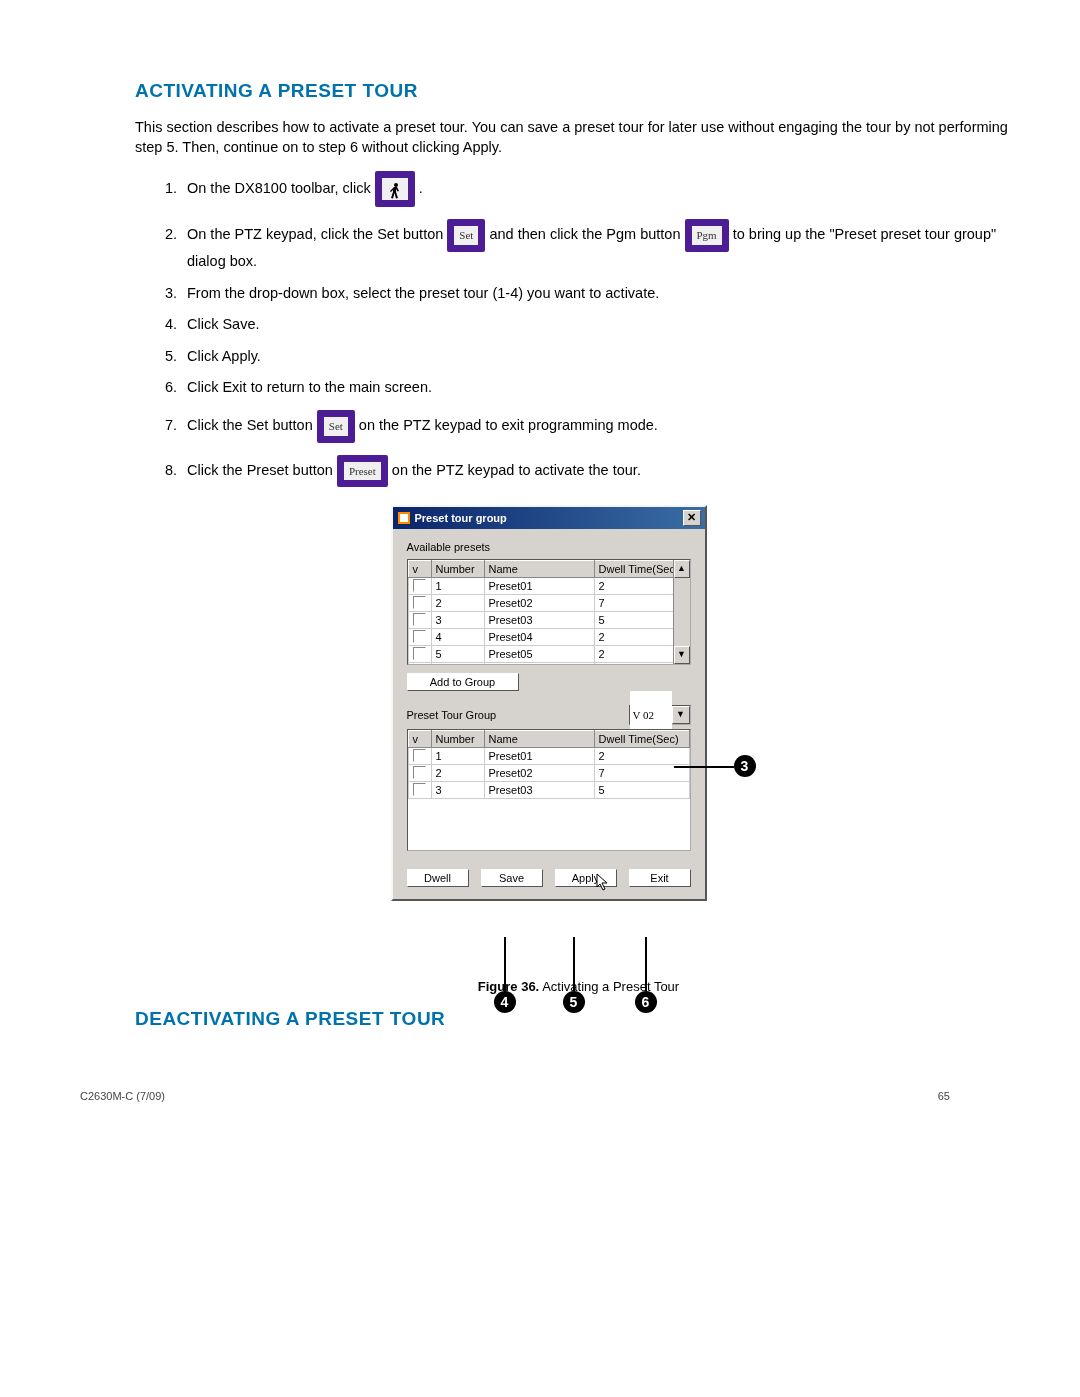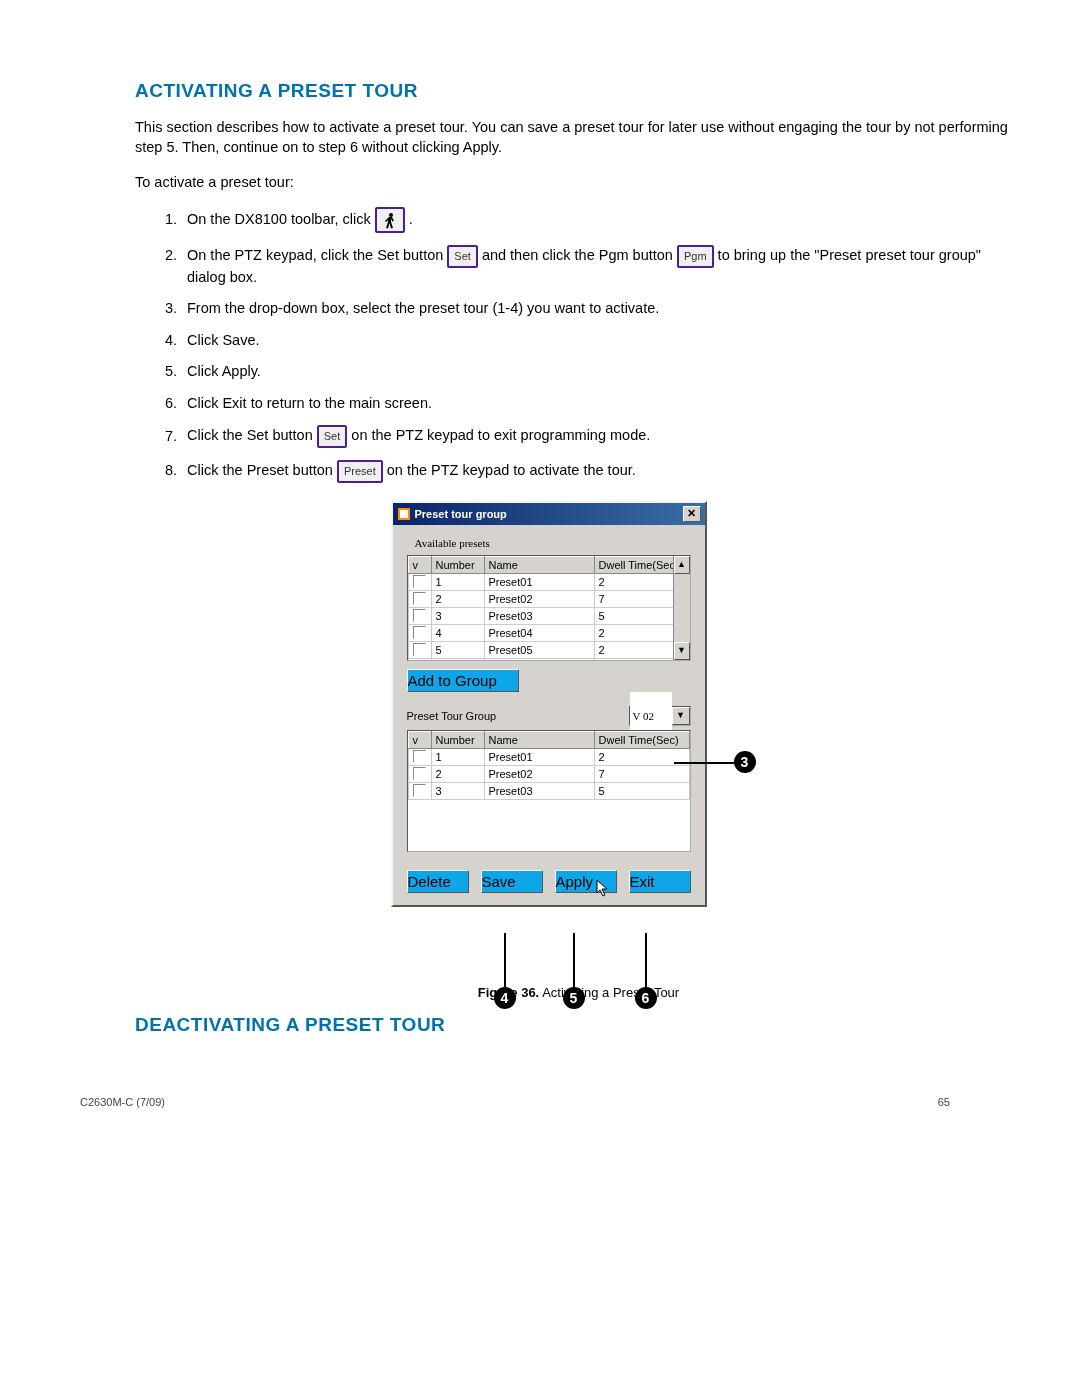--- a/index.html
+++ b/index.html
@@ -42,27 +42,27 @@
     font-size: 14.5px;
     line-height: 1.35;
     padding-left: 60px;
     margin: 0 0 18px 0;
   }
   ul.bullets li {
     margin-bottom: 4px;
   }
   .inline-icon {
     display: inline-block;
-    border: 2px solid #4c1d95;
+    border: 7px solid #4c1d95;
     background: #f0f0f0;
     vertical-align: middle;
     font-size: 11px;
     padding: 2px 5px;
     border-radius: 2px;
-    font-family: Liberation Sans, sans-serif;
+    font-family: Liberation Serif, serif;
     color:#333;
   }
   .inline-icon.big {
     width: 26px;
     height: 22px;
     padding: 0;
     text-align: center;
     line-height: 22px;
   }
   .pedestrian-svg { display:inline-block; vertical-align:middle;}
@@ -97,21 +97,21 @@
   .titlebar .tleft { display:flex; align-items:center; gap:4px;}
   .titlebar .close {
     width: 16px; height: 14px;
     background: #d6d3ce;
     border: 1px solid #fff;
     border-right-color:#555; border-bottom-color:#555;
     color:#000; font-size:11px; line-height:12px;
     text-align:center; font-family: Arial;
   }
   .dlg-body { padding: 10px 14px 12px 14px; }
-  .group-label { margin: 2px 0 6px 8px; font-family: Liberation Serif, serif; }
+  .group-label { margin: 2px 0 6px 0; }
   .tbl {
     border: 1px solid #888;
     border-right-color:#fff; border-bottom-color:#fff;
     background: #fff;
     width: 100%;
     border-collapse: collapse;
   }
   .tbl th, .tbl td {
     border: 1px solid #ccc;
     font-size: 11px;
@@ -141,25 +141,26 @@
     display:flex; flex-direction:column; justify-content:space-between;
   }
   .scroll .arr {
     height:16px; background:#d6d3ce;
     border:1px solid #fff; border-right-color:#555;border-bottom-color:#555;
     font-size:9px; text-align:center; line-height:14px;
   }
   .tbl-wrap.group { height: 120px; border:1px inset #aaa; background:#fff;}
   
   .win-btn {
-    background:#0ea5e9;
+    background:#ffffff;
     border:1px solid #fff; border-right-color:#555; border-bottom-color:#555;
     padding: 2px 0;
     width: 60px;
-    font-size:15px;
+    font-size:11px;
+    text-align:center;
     display:inline-block;
     font-family: Tahoma, Arial;
   }
   .btn-add { width: 110px; margin: 8px 0 12px 0;}
   .row-ptg {
     display:flex; justify-content:space-between; align-items:center;
     margin: 2px 0 4px 0;
   }
   .combo {
     display:inline-flex; align-items:center;
@@ -211,21 +212,20 @@
 </style>
 </head>
 <body>
 
 <div class="page">
 
   <h2 class="section">ACTIVATING A PRESET TOUR</h2>
 
   <p class="body">This section describes how to activate a preset tour. You can save a preset tour for later use without engaging the tour by not performing step 5. Then, continue on to step 6 without clicking Apply.</p>
 
-  <p class="body">To activate a preset tour:</p>
 
   <ol class="steps">
     <li>
       <span>On the DX8100 toolbar, click </span>
       <span class="inline-icon big">
         <svg class="pedestrian-svg" width="14" height="18" viewBox="0 0 14 18">
           <circle cx="8" cy="3" r="2" fill="#000"></circle>
           <path d="M6 5 L9 5 L11 9 L9.5 9.5 L8 7 L8 10 L10 16 L8 16.5 L6.5 11 L5 16.5 L3 16 L5 10 L5 8 L3 10 L2 9 Z" fill="#000"></path>
         </svg>
       </span>
@@ -357,21 +357,21 @@
                     <td class="chk"><span class="chkbox"></span></td>
                     <td>3</td>
                     <td>Preset03</td>
                     <td>5</td>
                   </tr>
             </tbody>
               </table>
           </div>
 
           <div class="btn-row">
-            <span class="win-btn">Delete</span>
+            <span class="win-btn">Dwell</span>
             <span class="win-btn">Save</span>
             <span class="win-btn">Apply</span>
             <span class="win-btn">Exit</span>
           </div>
           <svg class="cursor-svg" width="16" height="20" style="left:203px; bottom:6px;">
             <path d="M1 1 L1 14 L4 11 L7 17 L9 16 L6 10 L11 10 Z" fill="#fff" stroke="#000" stroke-width="1"></path>
           </svg>
         </div>
       </div>
 

